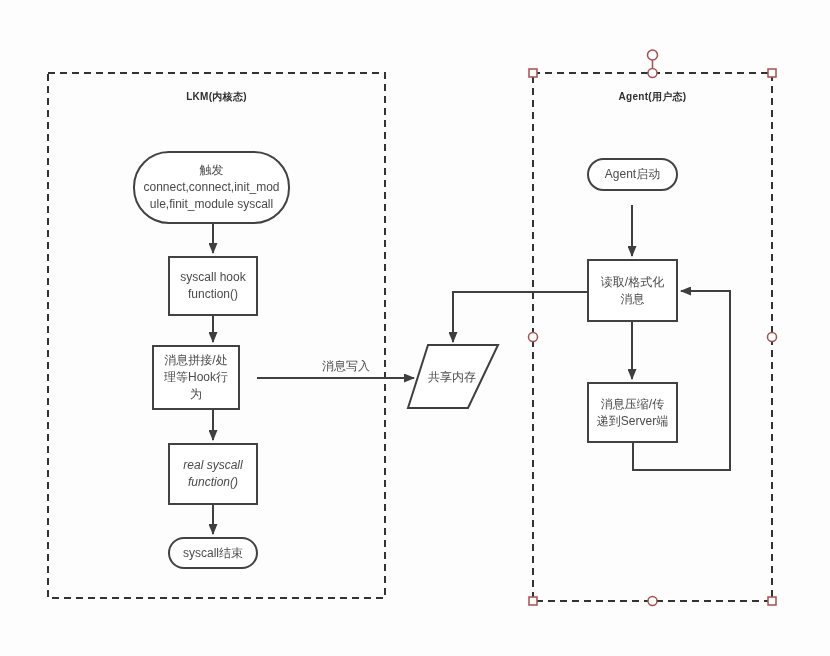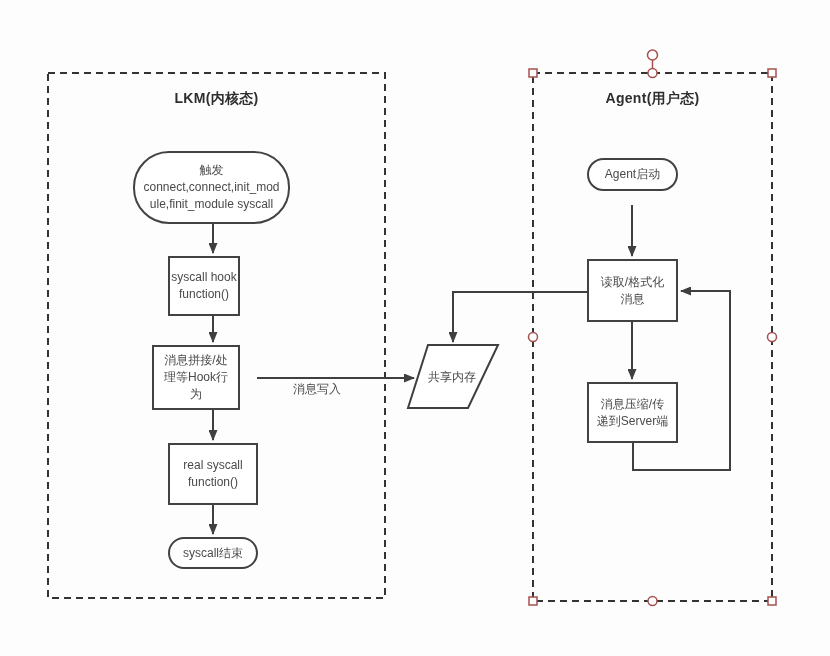--- a/index.html
+++ b/index.html
@@ -15,21 +15,21 @@
     overflow: hidden;
   }
   #diagram-layer {
     position: absolute;
     left: 0; top: 0;
     width: 830px; height: 656px;
   }
   .frame-title {
     position: absolute;
     text-align: center;
-    font-size: 14px;
+    font-size: 10px;
     font-weight: 700;
     color: #2e2e2e;
     letter-spacing: 0.3px;
   }
   .node {
     position: absolute;
     box-sizing: border-box;
     background: #ffffff;
     border: 2px solid #424242;
     display: flex;
@@ -89,31 +89,31 @@
     <circle cx="533" cy="337" r="4.5" fill="#ffffff" stroke="#a5504c" stroke-width="1.5"></circle>
     <circle cx="772" cy="337" r="4.5" fill="#ffffff" stroke="#a5504c" stroke-width="1.5"></circle>
   </svg>
 
   <div class="frame-title" style="left:48px; top:90px; width:337px;">LKM(内核态)</div>
   <div class="frame-title" style="left:533px; top:90px; width:239px;">Agent(用户态)</div>
 
   <div class="node stadium-lg" style="left:133px; top:151px; width:157px; height:73px;">触发
 connect,connect,init_mod
 ule,finit_module syscall</div>
-  <div class="node" style="left:168px; top:256px; width:72px; height:60px;">syscall hook
+  <div class="node" style="left:168px; top:256px; width:90px; height:60px;">syscall hook
 function()</div>
   <div class="node" style="left:152px; top:345px; width:88px; height:65px;">消息拼接/处
 理等Hook行
 为</div>
-  <div class="node" style="left:168px; top:443px; width:90px; height:62px;">real syscall
+  <div class="node" style="left:168px; top:443px; width:90px; height:62px;font-style:italic;">real syscall
 function()</div>
   <div class="node stadium-sm" style="left:168px; top:537px; width:90px; height:32px;">syscall结束</div>
 
   <div class="node stadium-sm" style="left:587px; top:158px; width:91px; height:33px;">Agent启动</div>
   <div class="node" style="left:587px; top:259px; width:91px; height:63px;">读取/格式化
 消息</div>
   <div class="node" style="left:587px; top:382px; width:91px; height:61px;">消息压缩/传
 递到Server端</div>
 
   <div class="float-label" style="left:406px; top:369px; width:92px;">共享内存</div>
-  <div class="float-label" style="left:272px; top:358px; width:90px;margin-top:23px;">消息写入</div>
+  <div class="float-label" style="left:301px; top:358px; width:90px;">消息写入</div>
 
 </div>
 
 </body></html>

